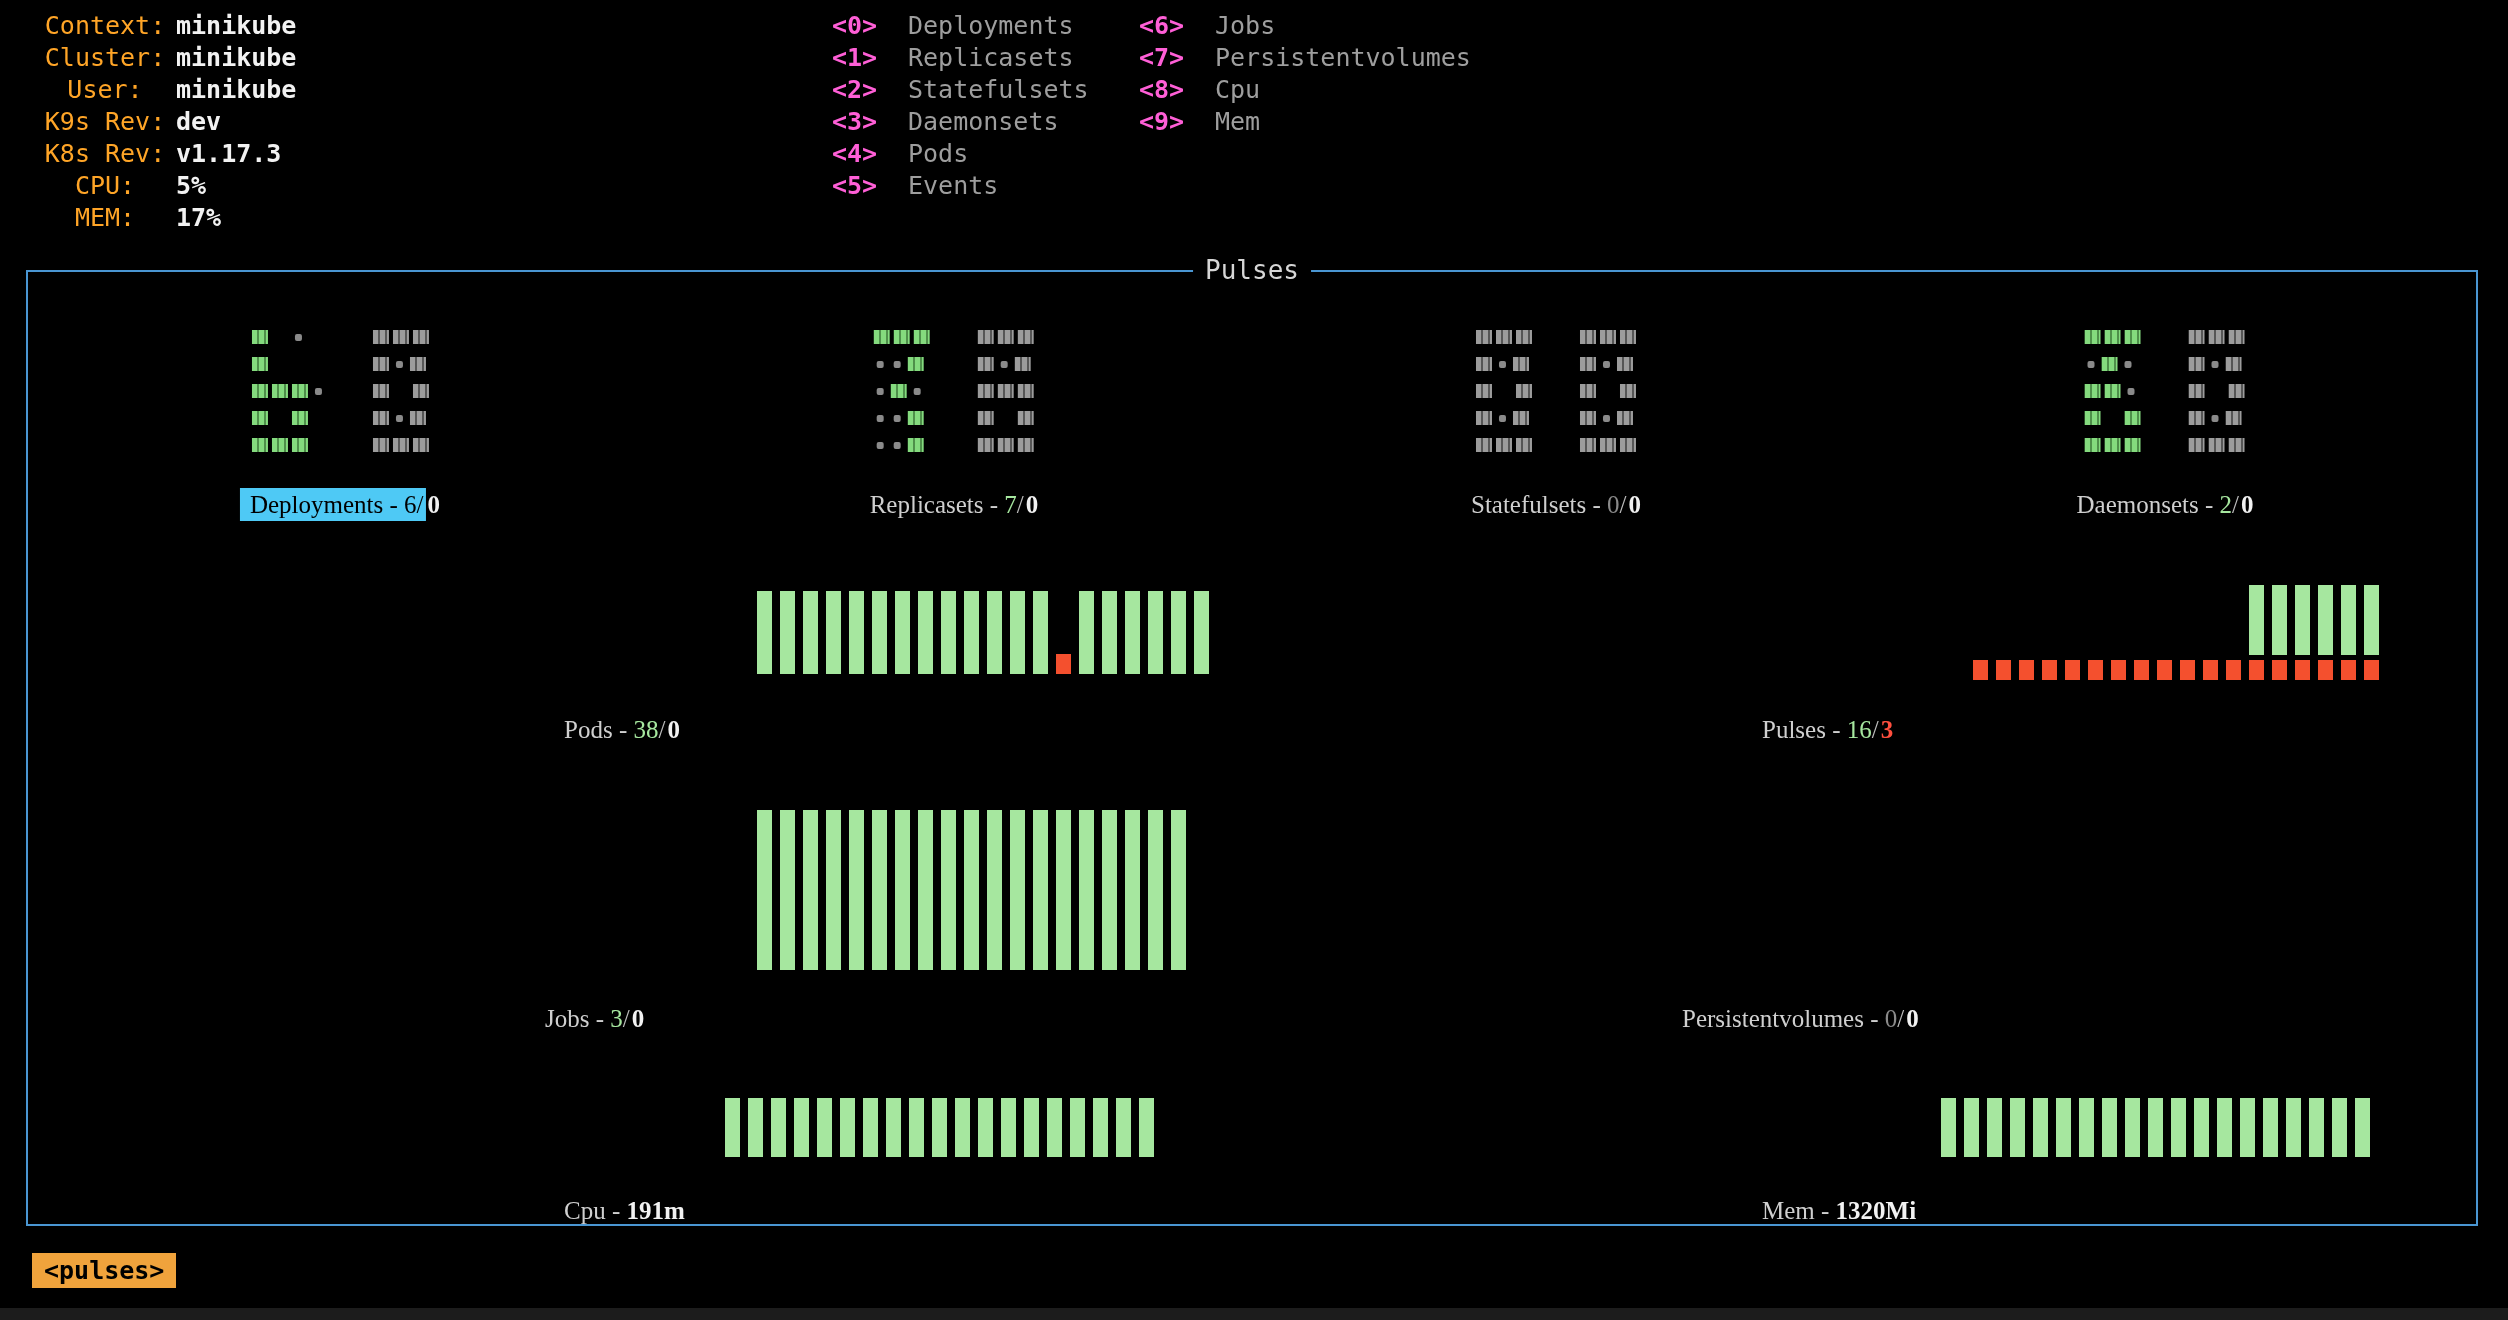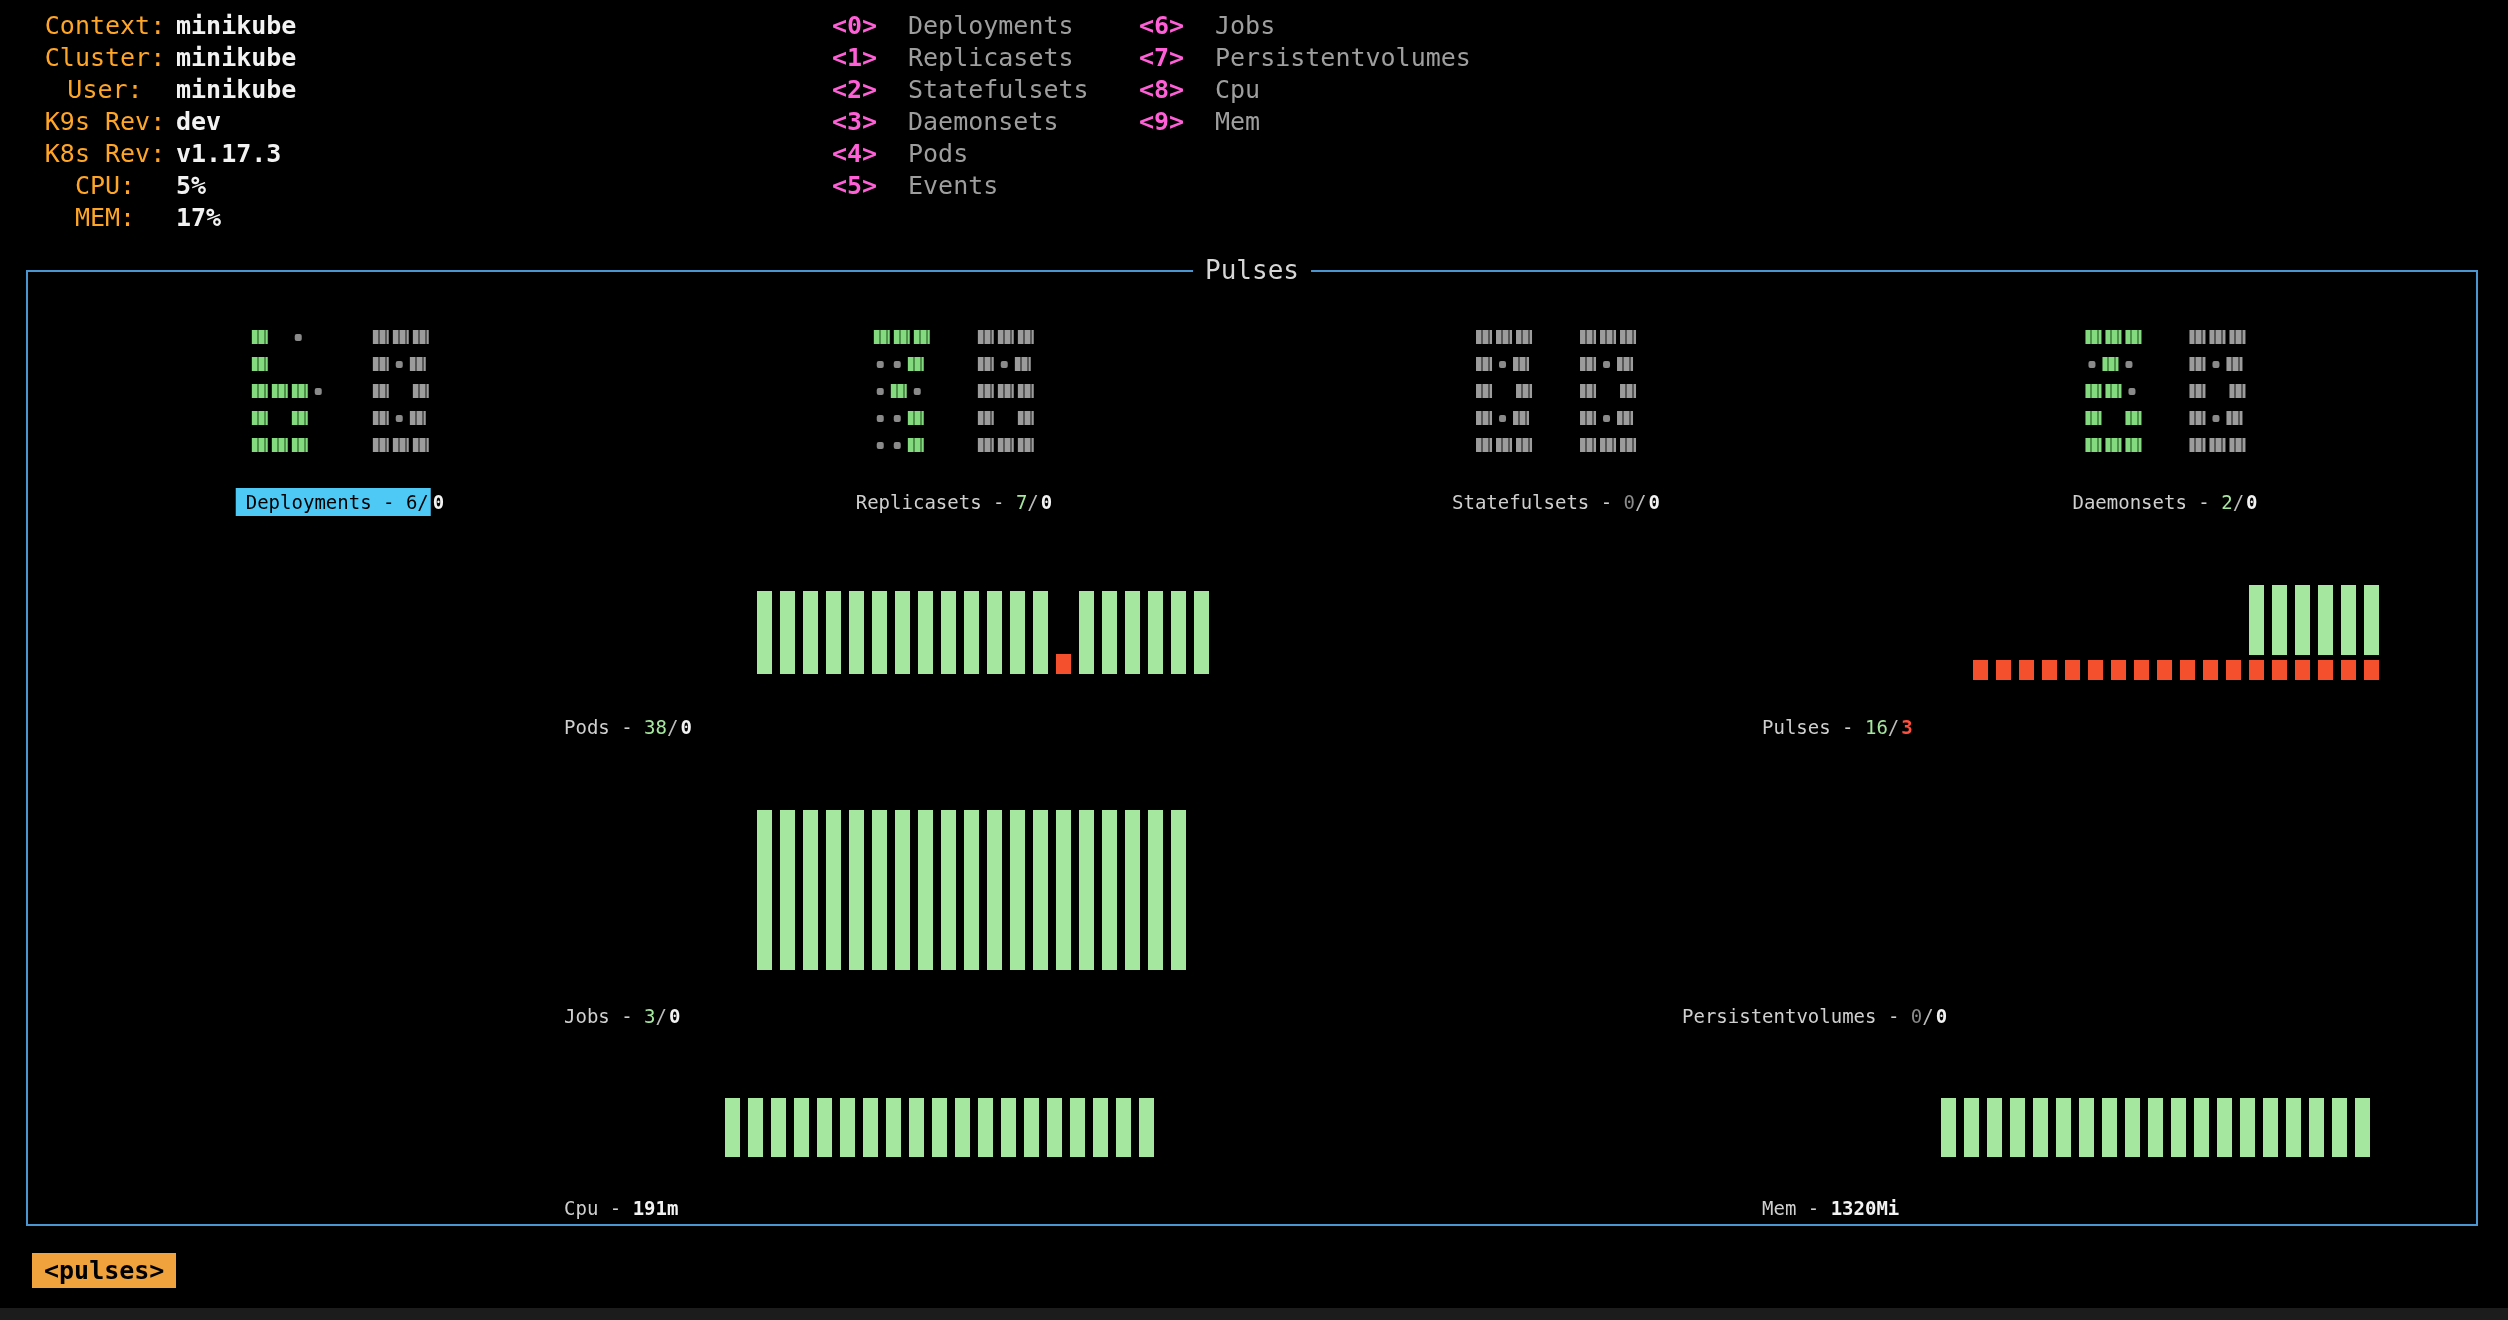--- a/index.html
+++ b/index.html
@@ -77,34 +77,34 @@
   .panel-pods .bars{left:729px;top:319px;width:470px;height:83px;}
   .panel-pods .gbar{height:83px;}
   .panel-pods .plabel{left:536px;top:444px;}
 
   .panel-events .bars{left:1945px;top:311px;width:461px;height:97px;}
   .panel-events .gbar{height:70px;}
   .panel-events .plabel{left:1734px;top:444px;}
 
   .panel-jobs .bars{left:729px;top:538px;width:470px;height:160px;}
   .panel-jobs .gbar{height:160px;}
-  .panel-jobs .plabel{left:536px;top:733px;}
+  .panel-jobs .plabel{left:517px;top:733px;}
 
   .panel-persistentvolumes .plabel{left:1654px;top:733px;}
 
   .panel-cpu .bars{left:697px;top:826px;width:470px;height:59px;}
   .panel-cpu .gbar{height:59px;}
   .panel-cpu .plabel{left:536px;top:925px;}
 
   .panel-mem .bars{left:1913px;top:826px;width:470px;height:59px;}
   .panel-mem .gbar{height:59px;}
   .panel-mem .plabel{left:1734px;top:925px;}
 
   
-  .plabel{position:absolute;font-size:19px;color:var(--label);white-space:pre;}
+  .plabel{position:absolute;font-size:25px;color:var(--label);white-space:pre;font-family:Liberation Serif, serif;}
   .mini .plabel{position:static;}
   .lname{color:var(--label);}
   .lok{color:var(--green);}
   .ldim{color:#8a8a8a;}
   .lslash{color:#bdbdbd;}
   .lzero{color:var(--white);font-weight:bold;padding-left:2px;}
   .lfault{color:#ff4f3e;font-weight:bold;padding-left:2px;}
   .lval{color:var(--white);font-weight:bold;}
   .hl{background:var(--sel);padding:3px 2px 3px 10px;}
   .hl .lname,.hl .lok,.hl .lslash,.hl .ldim{color:#000;}

